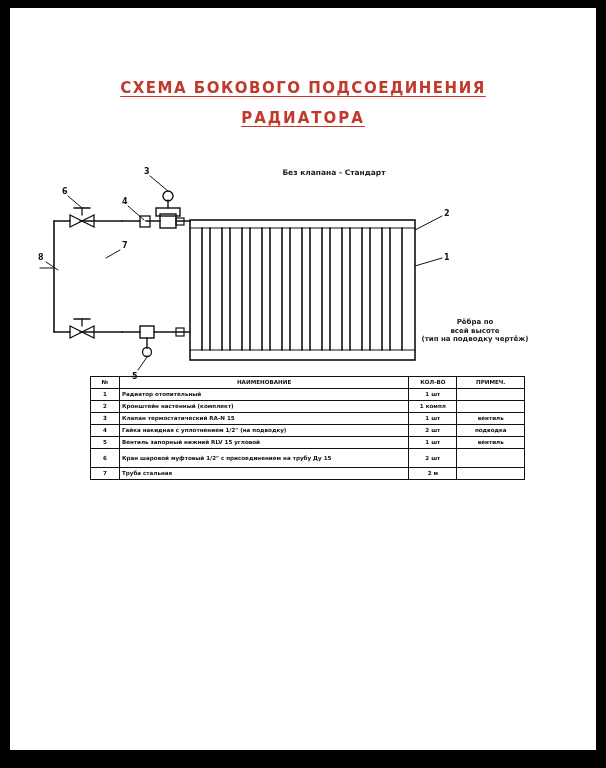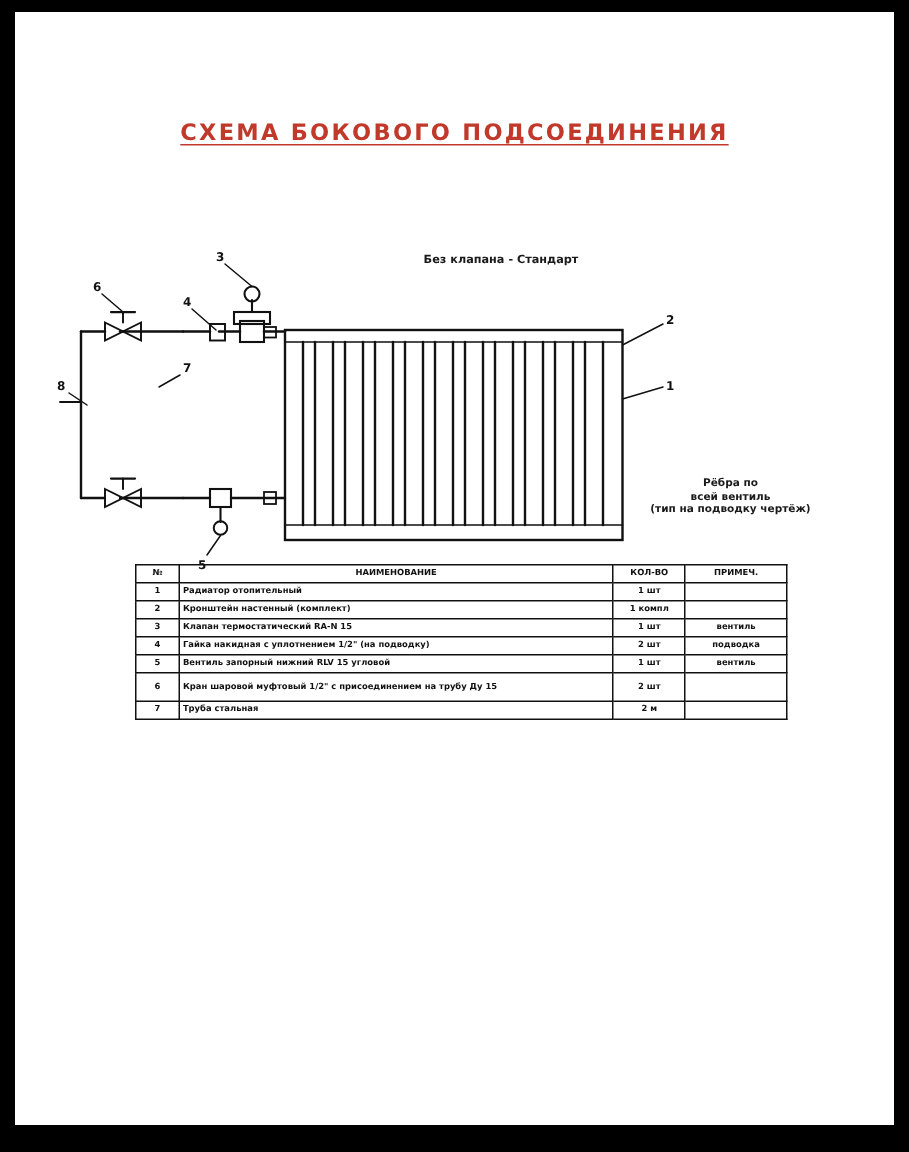--- a/index.html
+++ b/index.html
@@ -70,21 +70,21 @@
     position: absolute;
     left: 0;
     top: 150px;
     width: 586px;
     height: 230px;
   }
   .drawing svg { display: block; }
 
   .note-right {
     position: absolute;
-    left: 412px;
+    left: 400px;
     top: 310px;
     width: 130px;
     font-size: 7px;
     line-height: 8.5px;
     color: #1a1a1a;
     font-weight: bold;
     font-family: "DejaVu Sans", sans-serif;
     filter: blur(0.3px);
     text-align: center;
   }
@@ -118,20 +118,21 @@
   .spec-table td.two-line { white-space: normal; height: 16px; line-height: 6px; }
 </style>
 </head>
 <body>
 
 <div class="page">
   <div class="sheet">
 
     <div class="title-block">
       <div class="title-line">СХЕМА БОКОВОГО ПОДСОЕДИНЕНИЯ</div>
+      <div class="title-line second">РАДИАТОРА</div>
     </div>
 
     <div class="subcaption">
       <div>Без клапана - Стандарт</div>
     </div>
 
     <div class="drawing">
       <svg width="586" height="230" viewBox="0 0 586 230">
         <g stroke="#111" stroke-width="1.2" fill="none" stroke-linecap="round">
 
@@ -215,21 +216,21 @@
           <text x="122" y="221">5</text>
           <text x="52" y="36">6</text>
           <text x="112" y="90">7</text>
           <text x="28" y="102">8</text>
         </g>
       </svg>
     </div>
 
     <div class="note-right">
       <div>Рёбра по</div>
-      <div>всей вентиль</div>
+      <div>всей высоте</div>
       <div>(тип на подводку чертёж)</div>
     </div>
 
     <table class="spec-table">
       <tbody>
         <tr class="head">
           <td class="c-no">№</td>
           <td class="c-name">НАИМЕНОВАНИЕ</td>
           <td class="c-qty">КОЛ-ВО</td>
           <td class="c-note">ПРИМЕЧ.</td>

